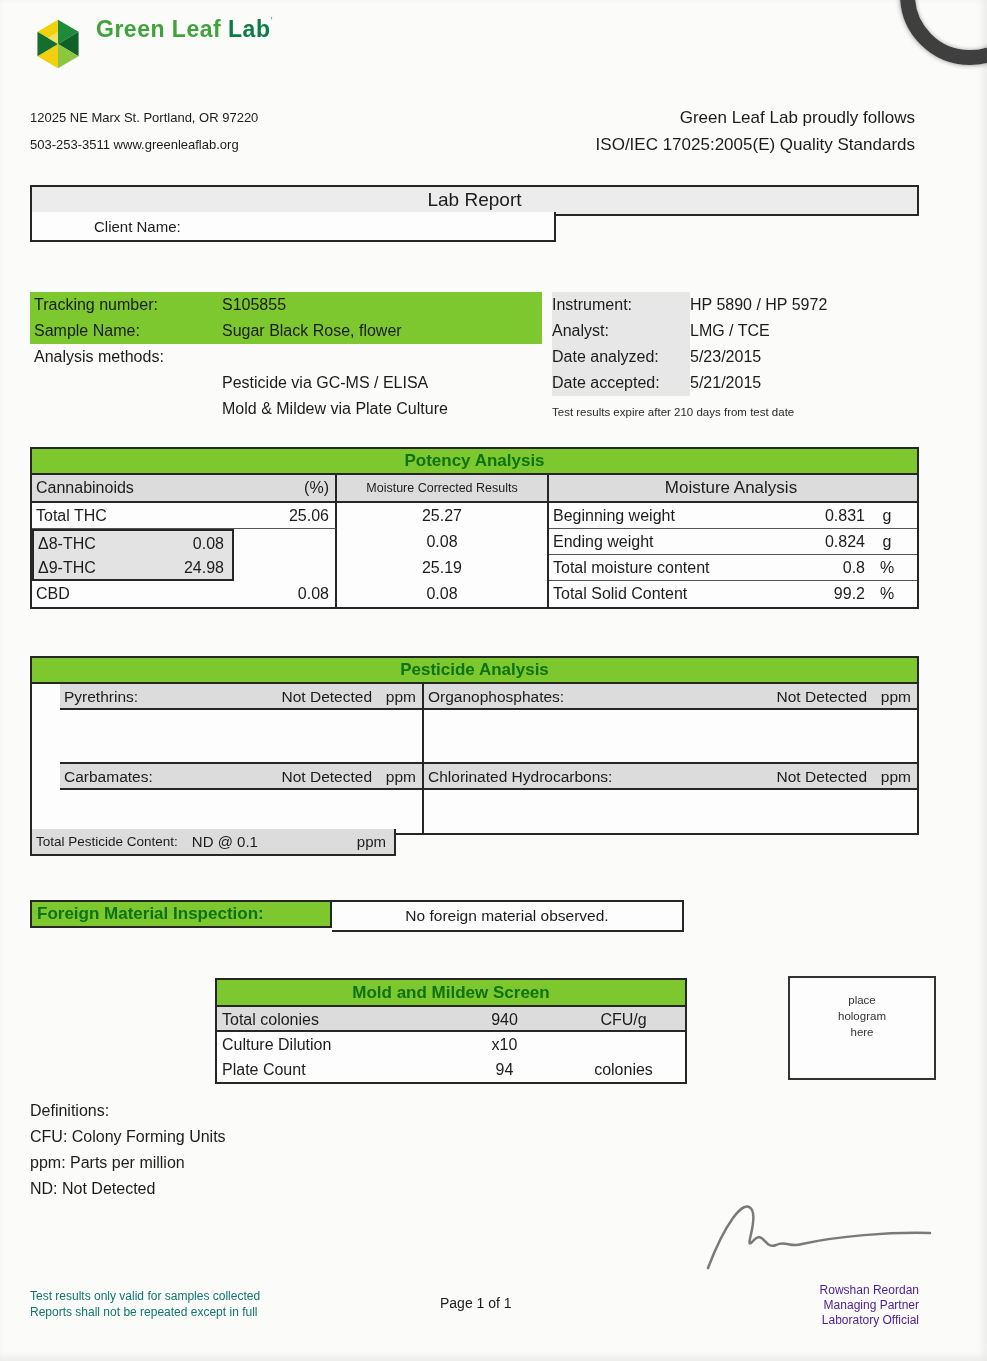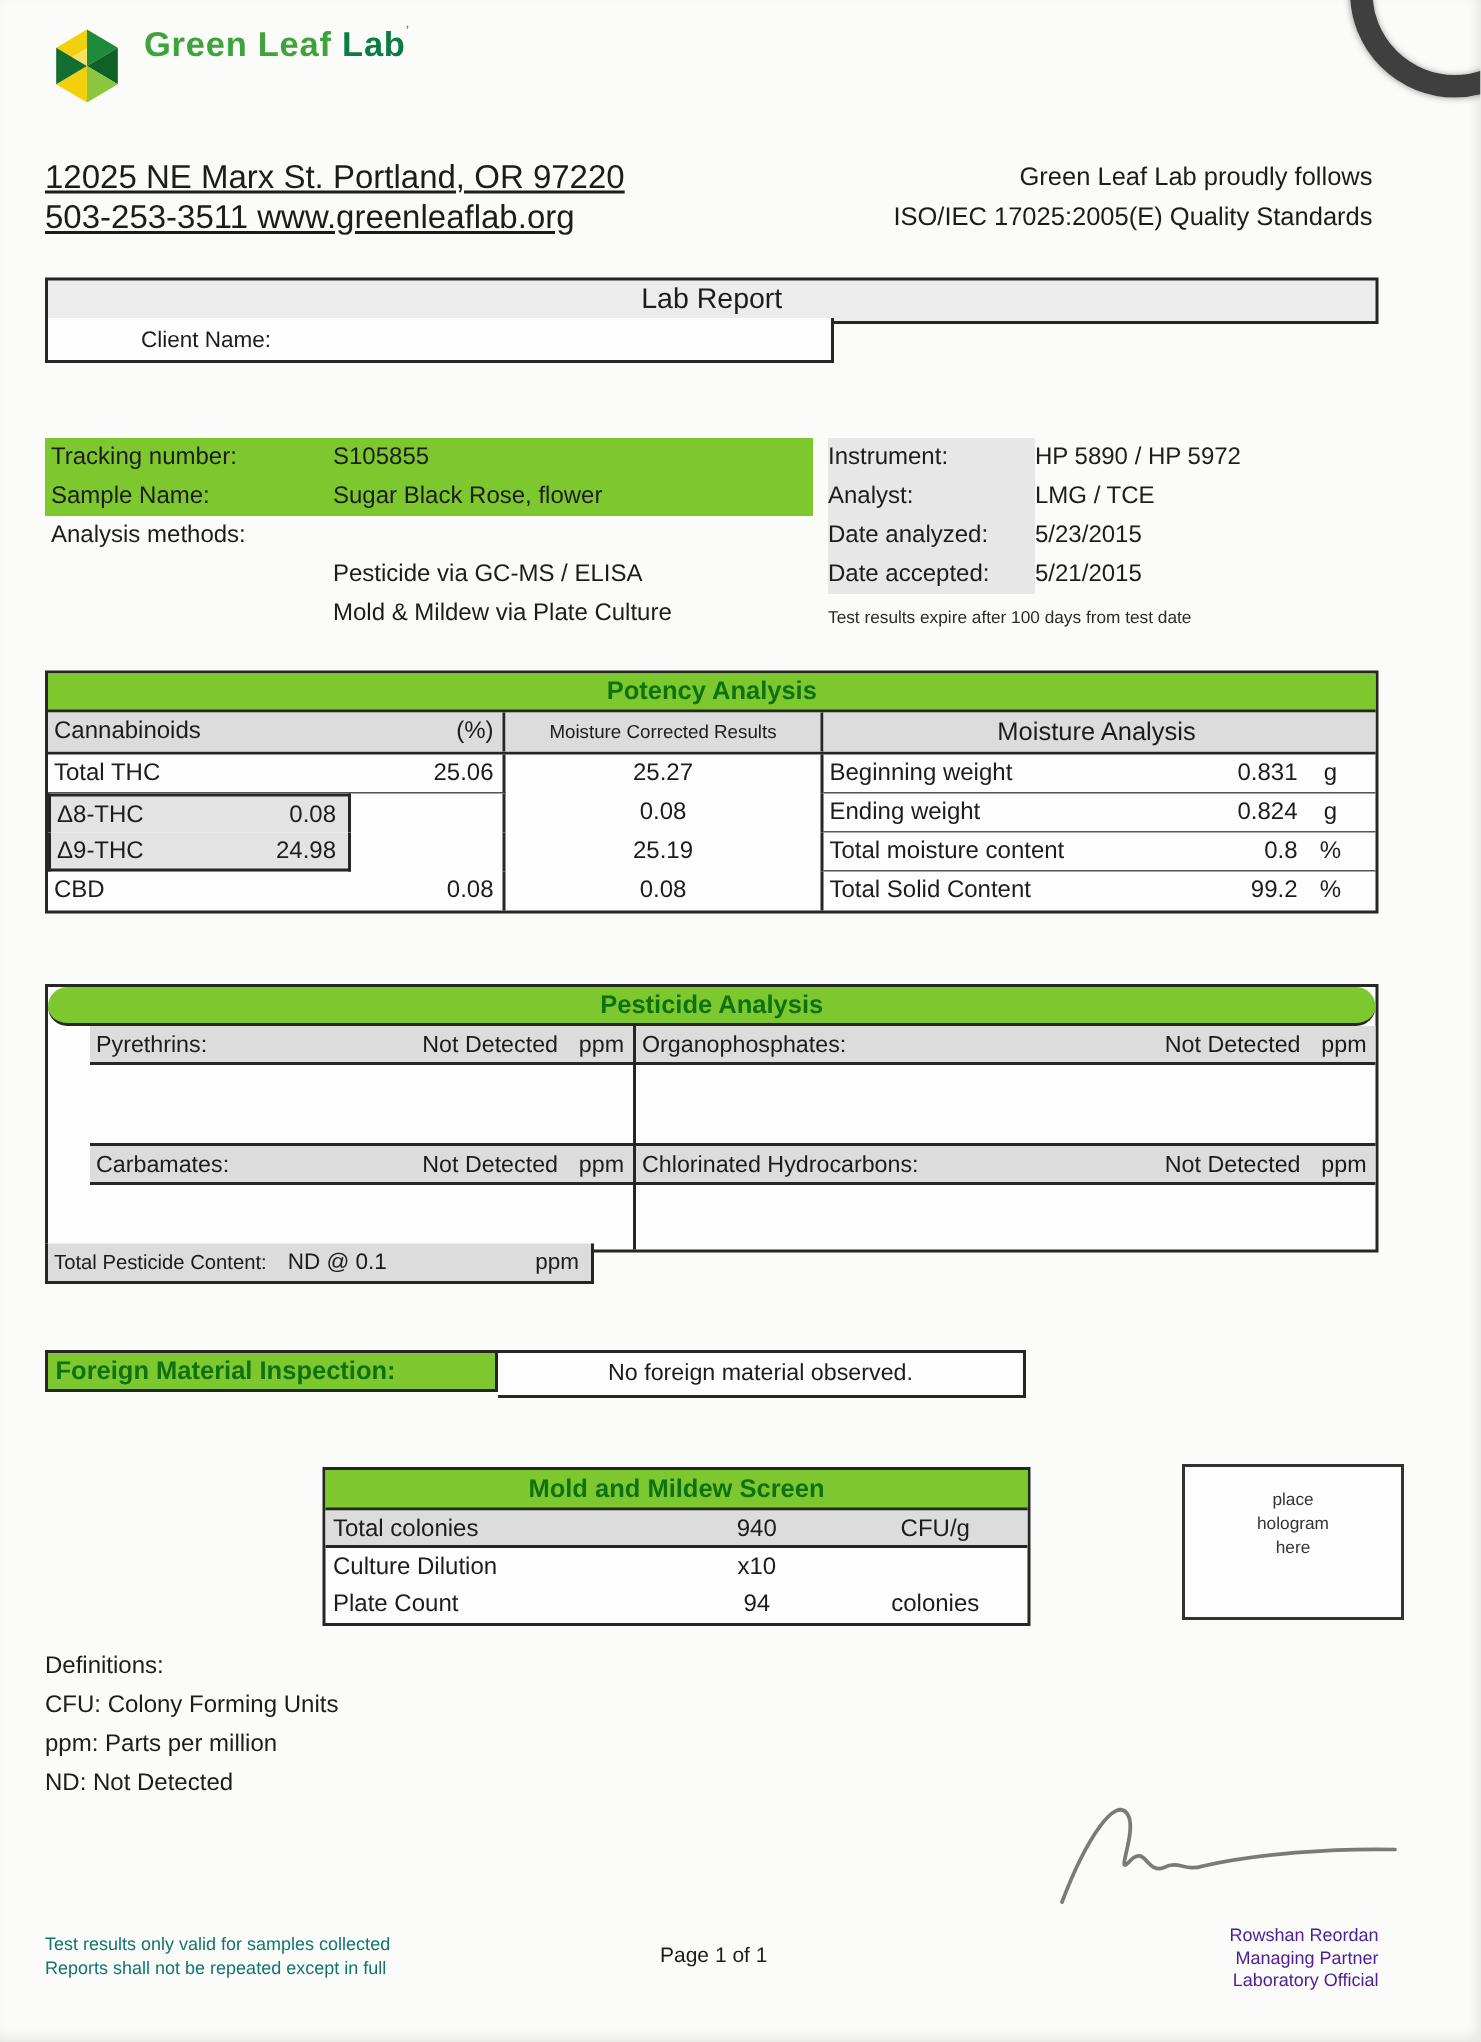--- a/index.html
+++ b/index.html
@@ -16,21 +16,21 @@
     border-radius:50%; border:15px solid #3f3f3f;
     box-shadow:0 0 5px rgba(0,0,0,.45), inset 0 0 4px rgba(0,0,0,.35); }
 
   
   .logo-wrap { left:30px; top:16px; display:flex; align-items:flex-start; gap:10px; }
   .logo-text { font-size:23px; letter-spacing:.5px; }
   .logo-green { color:#3fa33c; font-weight:bold; }
   .logo-lab { color:#0c7b44; font-weight:bold; }
   .logo-tm { font-size:10px; color:#3fa33c; vertical-align:top; }
 
-  .addr { left:30px; top:104px; font-size:22px; line-height:27px;text-decoration:underline; }
+  .addr { left:30px; top:104px; font-size:13px; line-height:27px; }
   .follows { right:72px; top:104px; font-size:17px; line-height:27px; text-align:right; }
 
   
   .lr-box { left:30px; top:185px; width:885px; border:2px solid #262626; background:#ececec; }
   .lr-title { text-align:center; font-size:19px; padding:2px 0 3px; }
   .client-box { left:30px; top:212px; width:522px; height:28px; border:2px solid #262626; border-top:none; background:#fdfdfd; display:flex; align-items:center; }
   .client-label { margin-left:62px; font-size:15px; }
 
   
   .si { font-size:16px; line-height:26px; }
@@ -61,21 +61,21 @@
   .sub-box { width:202px; background:#e3e3e3; display:flex; padding:0 8px 0 0; box-sizing:border-box; border-left:2px solid #262626; border-right:2px solid #262626; margin-left:-4px; padding-left:4px; }
   .sub-top { border-top:2px solid #262626; }
   .sub-bot { border-bottom:2px solid #262626; }
   .row-line { border-bottom:1px solid #555; }
   .m-name { }
   .m-val { margin-left:auto; width:62px; text-align:right; }
   .m-unit { width:44px; text-align:center; }
 
   
   .pest { left:30px; top:656px; width:885px; border:2px solid #262626; background:#fdfdfd; }
-  .pest-title { height:24px; line-height:24px; border-bottom:2px solid #262626;border-radius:13px; }
+  .pest-title { height:24px; line-height:24px; border-bottom:2px solid #262626; }
   .pest-grid { display:flex; }
   .pest-col-l { width:362px; border-right:2px solid #262626;margin-left:28px; }
   .pest-col-r { flex:1; }
   .pest-lab { display:flex; height:26px; line-height:26px; font-size:15.5px; background:#dcdcdc; border-bottom:2px solid #262626; padding:0 6px 0 4px; box-sizing:border-box; }
   .pest-res { margin-left:auto; }
   .pest-unit { width:44px; text-align:right; }
   .pest-empty1 { height:52px; border-bottom:2px solid #262626; }
   .pest-empty2 { height:43px; }
   .pest-total { left:30px; top:829px; width:366px; height:27px; border:2px solid #262626; border-top:none; background:#dcdcdc; display:flex; align-items:center; font-size:13.5px; padding:0 8px 0 4px; box-sizing:border-box; }
   .pt-val { margin-left:14px; font-size:15px; }
@@ -160,21 +160,21 @@
     </div>
     <div class="methods-line">Pesticide via GC-MS / ELISA</div>
     <div class="methods-line">Mold &amp; Mildew via Plate Culture</div>
   </div>
 
   <div class="abs si si-right">
     <div><span class="si-rlabel">Instrument:</span><span>HP 5890 / HP 5972</span></div>
     <div><span class="si-rlabel">Analyst:</span><span>LMG / TCE</span></div>
     <div><span class="si-rlabel">Date analyzed:</span><span>5/23/2015</span></div>
     <div><span class="si-rlabel">Date accepted:</span><span>5/21/2015</span></div>
-    <div class="expiry">Test results expire after 100 days from test date</div>
+    <div class="expiry">Test results expire after 210 days from test date</div>
   </div>
 
   <div class="abs potency">
     <div class="green-bar p-title">Potency Analysis</div>
     <div class="p-row p-head">
       <div class="p-c1 grayc">
         <span>Cannabinoids</span>
         <span class="p-val">(%)</span>
       </div>
       <div class="p-c2 grayc">Moisture Corrected Results</div>

